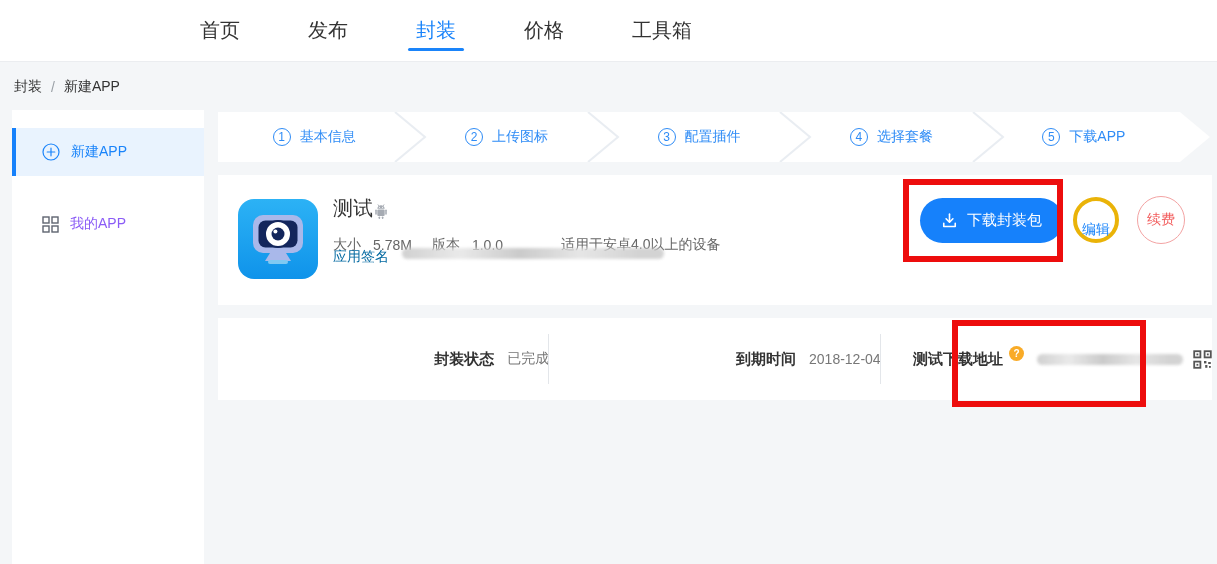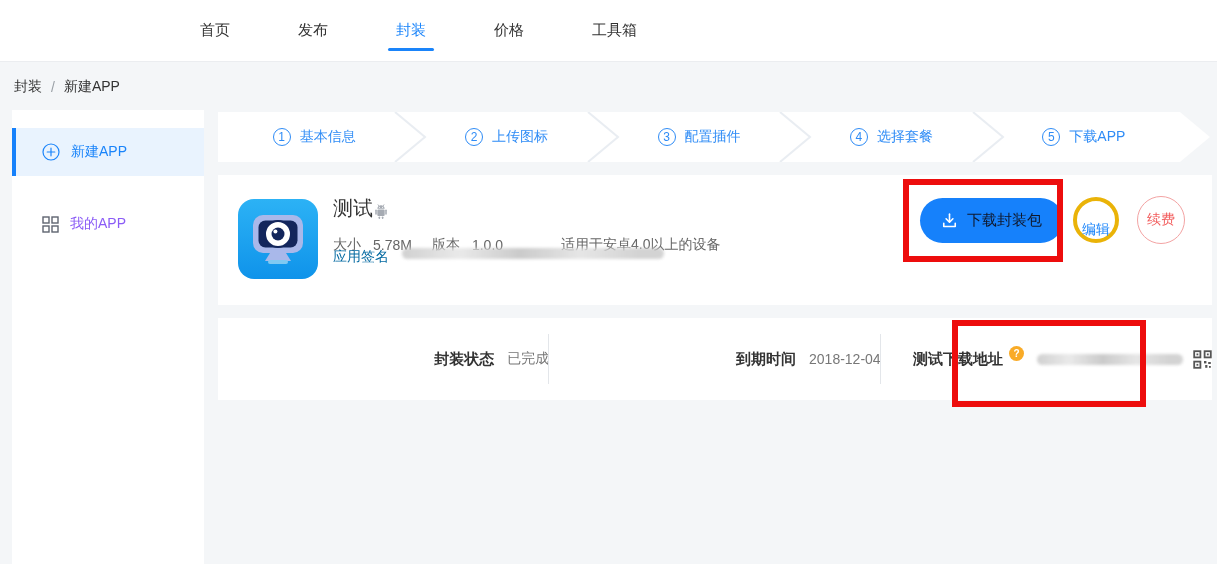--- a/index.html
+++ b/index.html
@@ -2,21 +2,21 @@
 <html><head>
 <meta charset="utf-8">
 <style>
   * { margin:0; padding:0; box-sizing:border-box; }
   body { background:#d9dce0; font-family:"Liberation Sans","DejaVu Sans",sans-serif; }
   .screen { position:relative; width:1217px; height:564px; background:#f4f6f8; overflow:hidden; }
 
   
   .header { position:absolute; left:0; top:0; width:100%; height:62px; background:#fff; border-bottom:1px solid #ebedf0; }
   .nav { position:absolute; left:190px; top:0; height:62px; display:flex; }
-  .nav-item { position:relative; line-height:60px; padding:0 10px; margin-right:48px; font-size:15px; color:#333; cursor:pointer; white-space:nowrap; }
+  .nav-item { position:relative; line-height:60px; padding:0 10px; margin-right:48px; font-size:20px; color:#333; cursor:pointer; white-space:nowrap; }
   .nav-item.active { color:#1a84fa; }
   .nav-item.active::after { content:""; position:absolute; left:2px; right:2px; bottom:11px; height:3px; background:#1a84fa; border-radius:2px; }
 
   
   .breadcrumb { position:absolute; left:14px; top:78px; font-size:14px; color:#333; display:flex; gap:9px; align-items:center; }
   .crumb-sep { color:#9aa0a6; }
 
   
   .sidebar { position:absolute; left:12px; top:110px; width:192px; bottom:0; background:#fff; }
   .side-item { position:relative; height:48px; display:flex; align-items:center; padding-left:30px; gap:11px; font-size:14px; color:#8b5cf6; cursor:pointer; }
@@ -41,21 +41,21 @@
   .app-title { font-size:20px; color:#333; }
   .meta-row { position:absolute; left:115px; top:61px; font-size:14px; color:#666; display:flex; align-items:center; }
   .meta-row .lbl { margin-right:12px; }
   .gap1 { margin-right:20px; } .gap2 { margin-right:58px; }
   .sig-row { position:absolute; left:115px; top:73px; font-size:14px; color:#0369a1; display:flex; gap:13px; }
   .redact { background:linear-gradient(90deg,#c9c9c9,#e6e6e6 22%,#c2c2c2 45%,#e2e2e2 68%,#cccccc 90%); filter:blur(1.6px); border-radius:7px; opacity:.85; }
   .sig-blob { width:262px; height:11px; }
   .url-blob { width:146px; height:11px; }
 
   .btn-download { position:absolute; left:702px; top:23px; height:45px; padding:0 21px; border:none; border-radius:23px;
-                  background:#1681fb; color:#0f172a; font-size:15px; display:flex; align-items:center; gap:9px; cursor:pointer;
+                  background:#1681fb; color:#ffffff; font-size:15px; display:flex; align-items:center; gap:9px; cursor:pointer;
                   font-family:inherit; }
   .btn-circle { position:absolute; border-radius:50%; background:#fff; font-size:14px; display:flex; align-items:center;
                 justify-content:center; cursor:pointer; font-family:inherit; }
   .btn-edit { left:855px; top:22px; width:46px; height:46px; border:4px solid #eab308; color:#1a84fa;align-items:flex-end; }
   .btn-renew { left:919px; top:21px; width:48px; height:48px; border:1px solid #f3a3a3; color:#f25d5d; }
 
   
   .status { position:absolute; left:218px; top:318px; width:994px; height:82px; background:#fff; display:flex; }
   .col { position:relative; flex:1; display:flex; align-items:center; justify-content:flex-end; gap:13px; }
   .col:not(:last-child)::after { content:""; position:absolute; right:0; top:16px; bottom:16px; width:1px; background:#e3e6ea; }

